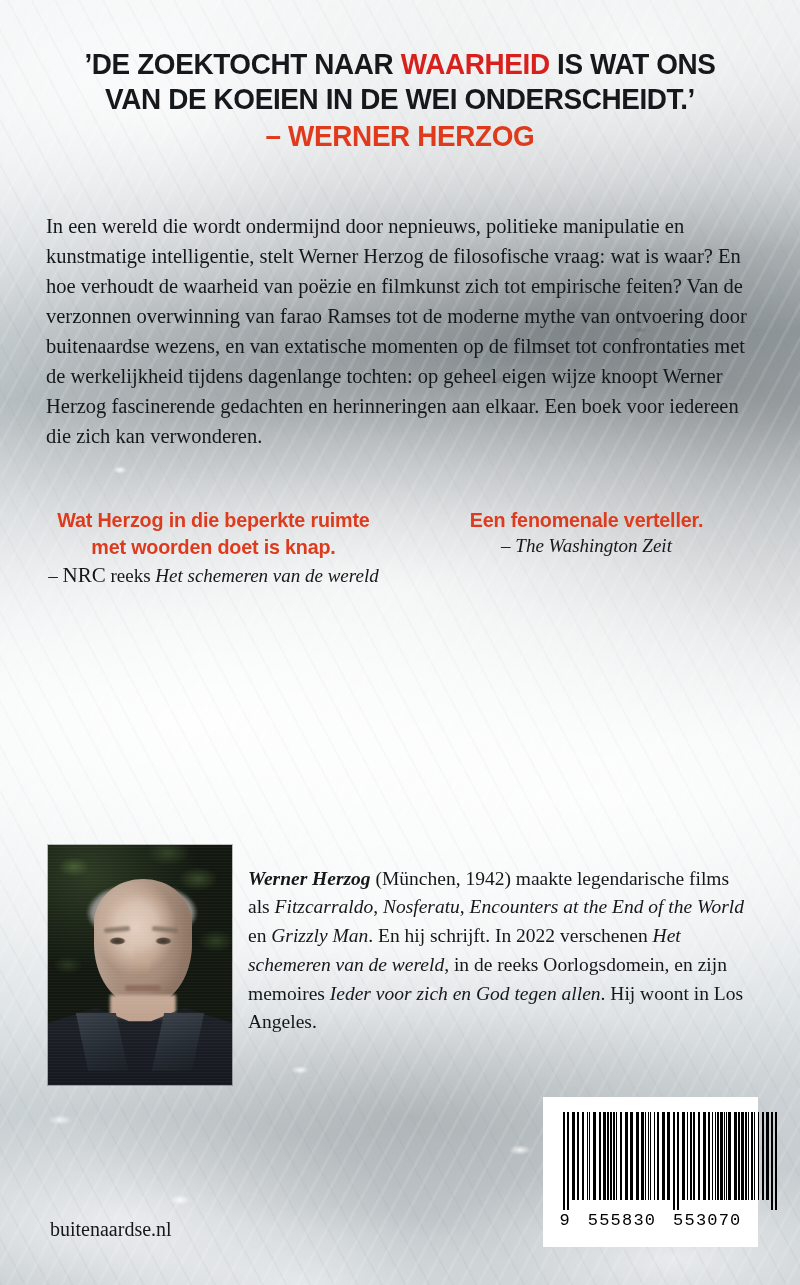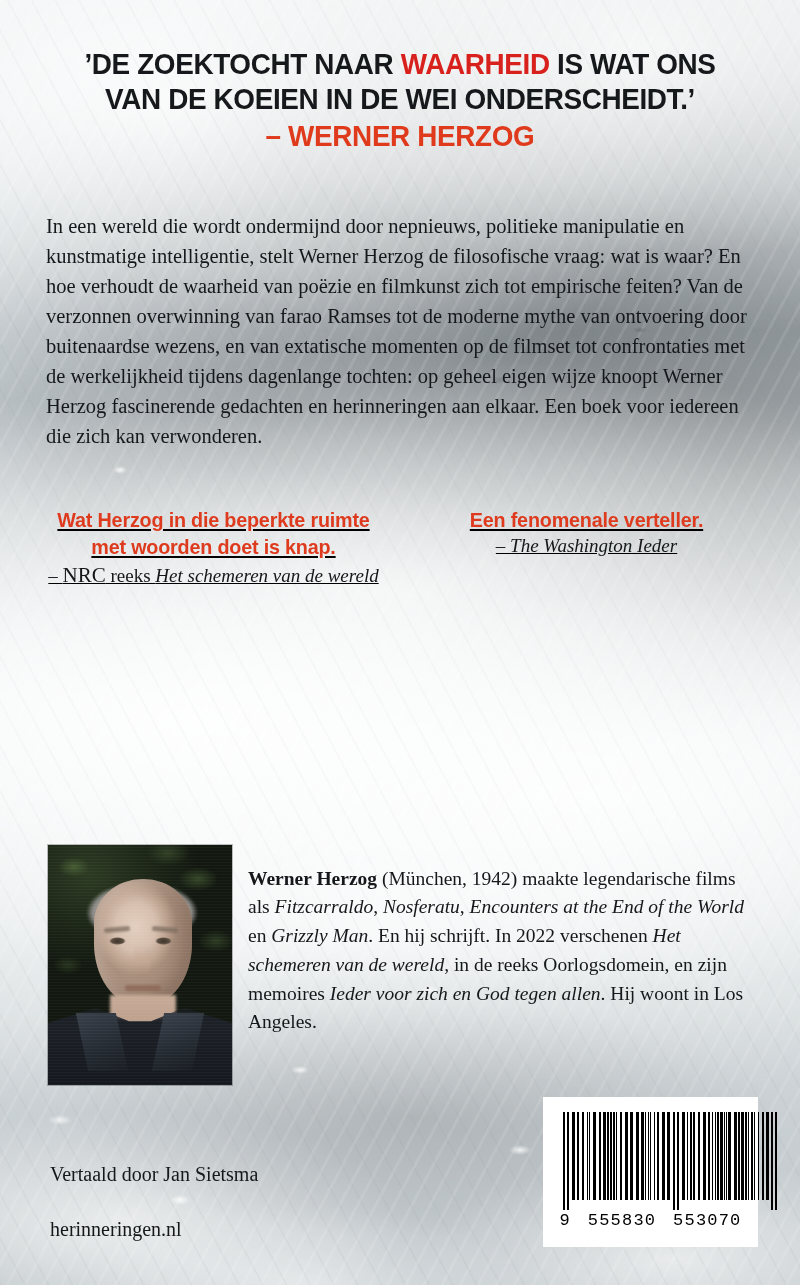--- a/index.html
+++ b/index.html
@@ -123,21 +123,20 @@
     color: #15181a;
     text-align: left;
   }
 
   
   .quotes {
     position: absolute;
     left: 42px; top: 506px; width: 716px;
     display: flex;
     gap: 30px;
-    text-decoration: underline;
   }
   .qcol { width: 350px; }
   .qcol.left  { padding-top: 0px; }
   .qcol.right { padding-top: 0px; }
 
   .quote { margin-bottom: 22px; text-align: center; }
   .quote:last-child { margin-bottom: 0; }
 
   .q-text {
     font-family: "Liberation Sans", sans-serif;
@@ -251,21 +250,21 @@
       repeating-linear-gradient(0deg, rgba(255,255,255,.035) 0 1px, rgba(0,0,0,0) 1px 3px);
   }
 
   .author-bio {
     position: absolute;
     left: 248px; top: 845px; width: 506px;
     font-size: 19.5px;
     line-height: 1.475;
     color: #15181a;
   }
-  .author-bio b { font-weight: bold; }
+  .author-bio b { font-weight: bold; font-style: italic; }
   .author-bio i { font-style: italic; }
 
   
   .translator {
     position: absolute;
     left: 50px; top: 1163px;
     font-size: 20px;
     color: #15181a;
   }
   .website {
@@ -346,21 +345,21 @@
           <div class="q-src"><span class="roman">– </span><span class="smallcaps">NRC</span><span class="roman"> reeks </span><span>Het schemeren van de wereld</span></div>
         </div>
 
 
       </div>
 
       <div class="qcol right">
 
         <div class="quote">
           <div class="q-text">Een fenomenale verteller.</div>
-          <div class="q-src"><span class="roman">– </span><span>The Washington Ieder</span></div>
+          <div class="q-src"><span class="roman">– </span><span>The Washington Zeit</span></div>
         </div>
 
         <div class="spacer-right"></div>
 
 
       </div>
     </div>
 
     <div class="author-photo">
       <div class="photo-art ph-bg"></div>
@@ -375,22 +374,21 @@
       <div class="ph-mouth"></div>
       <div class="ph-neck"></div>
       <div class="ph-jacket"></div>
       <div class="ph-collar-l"></div>
       <div class="ph-collar-r"></div>
       <div class="photo-art ph-grain"></div>
     </div>
 
     <p class="author-bio"><b>Werner Herzog</b><span> (München, 1942) maakte legendarische films als </span><i>Fitzcarraldo</i><span>, </span><i>Nosferatu</i><span>, </span><i>Encounters at the End of the World</i><span> en </span><i>Grizzly Man</i><span>. En hij schrijft. In 2022 verschenen </span><i>Het schemeren van de wereld</i><span>,  in de reeks Oorlogsdomein, en zijn memoires </span><i>Ieder voor zich en God tegen allen</i><span>. Hij woont in Los Angeles.</span></p>
 
-    <div class="translator">Vertaald door Jan Sietsma</div>
-    <div class="website">herinneringen.nl</div>
+    <div class="website">buitenaardse.nl</div>
 
     <div class="barcode-box">
       <div class="bars" id="bars">
           <i style="width: 2px;"></i>
           <i style="width: 2px; background: transparent;"></i>
           <i style="width: 2px;"></i>
           <i style="width: 3px; background: transparent;"></i>
           <i class="short" style="width: 3px;"></i>
           <i style="width: 2px; background: transparent;"></i>
           <i class="short" style="width: 2px;"></i>

